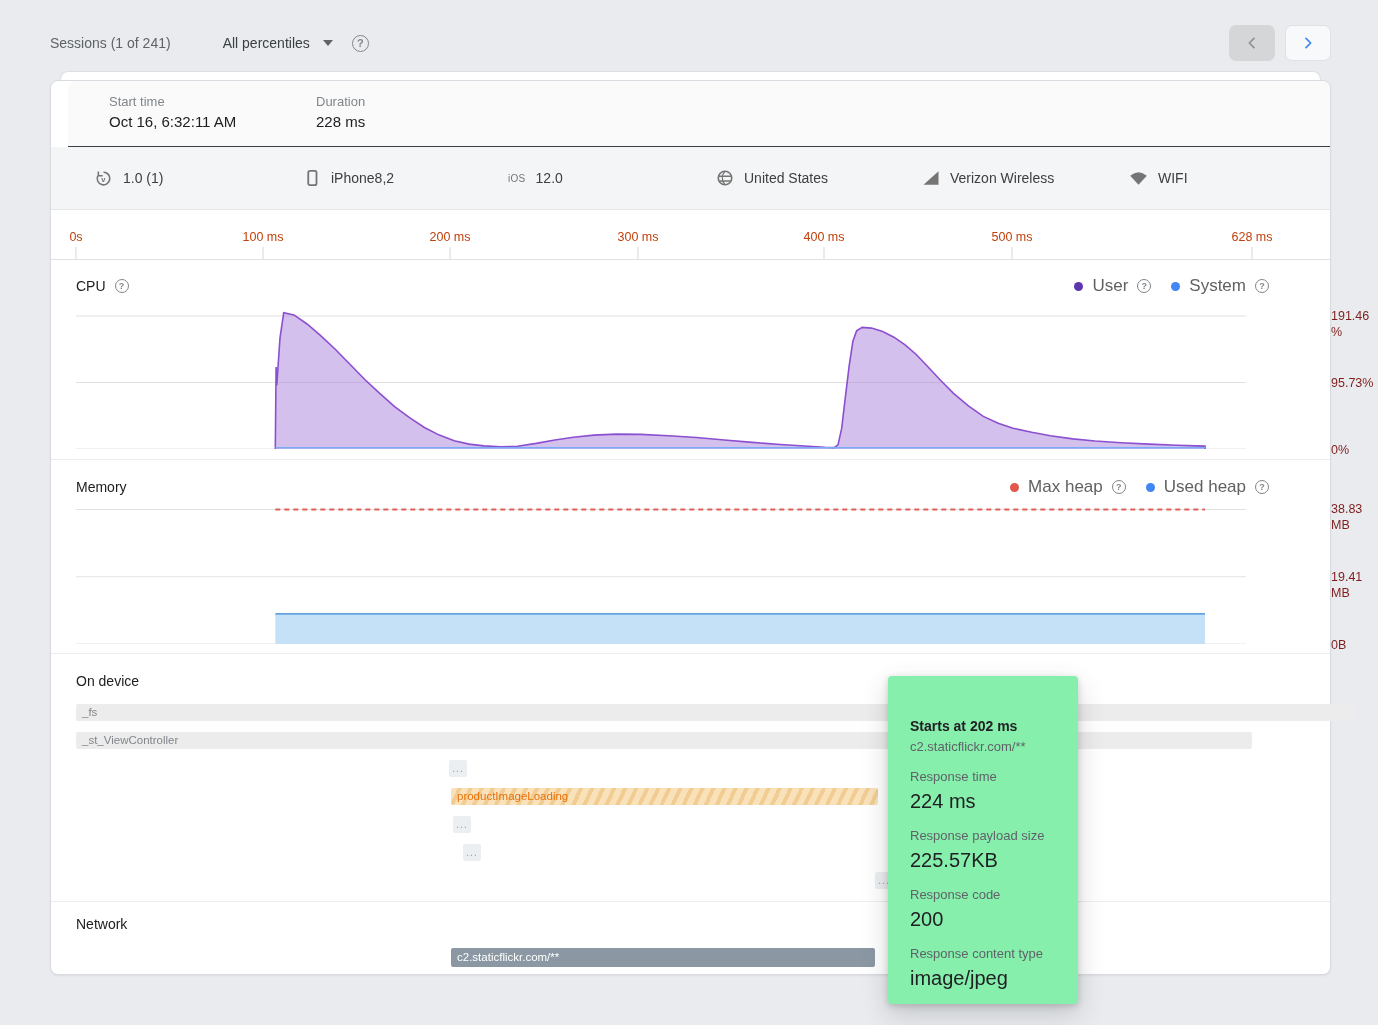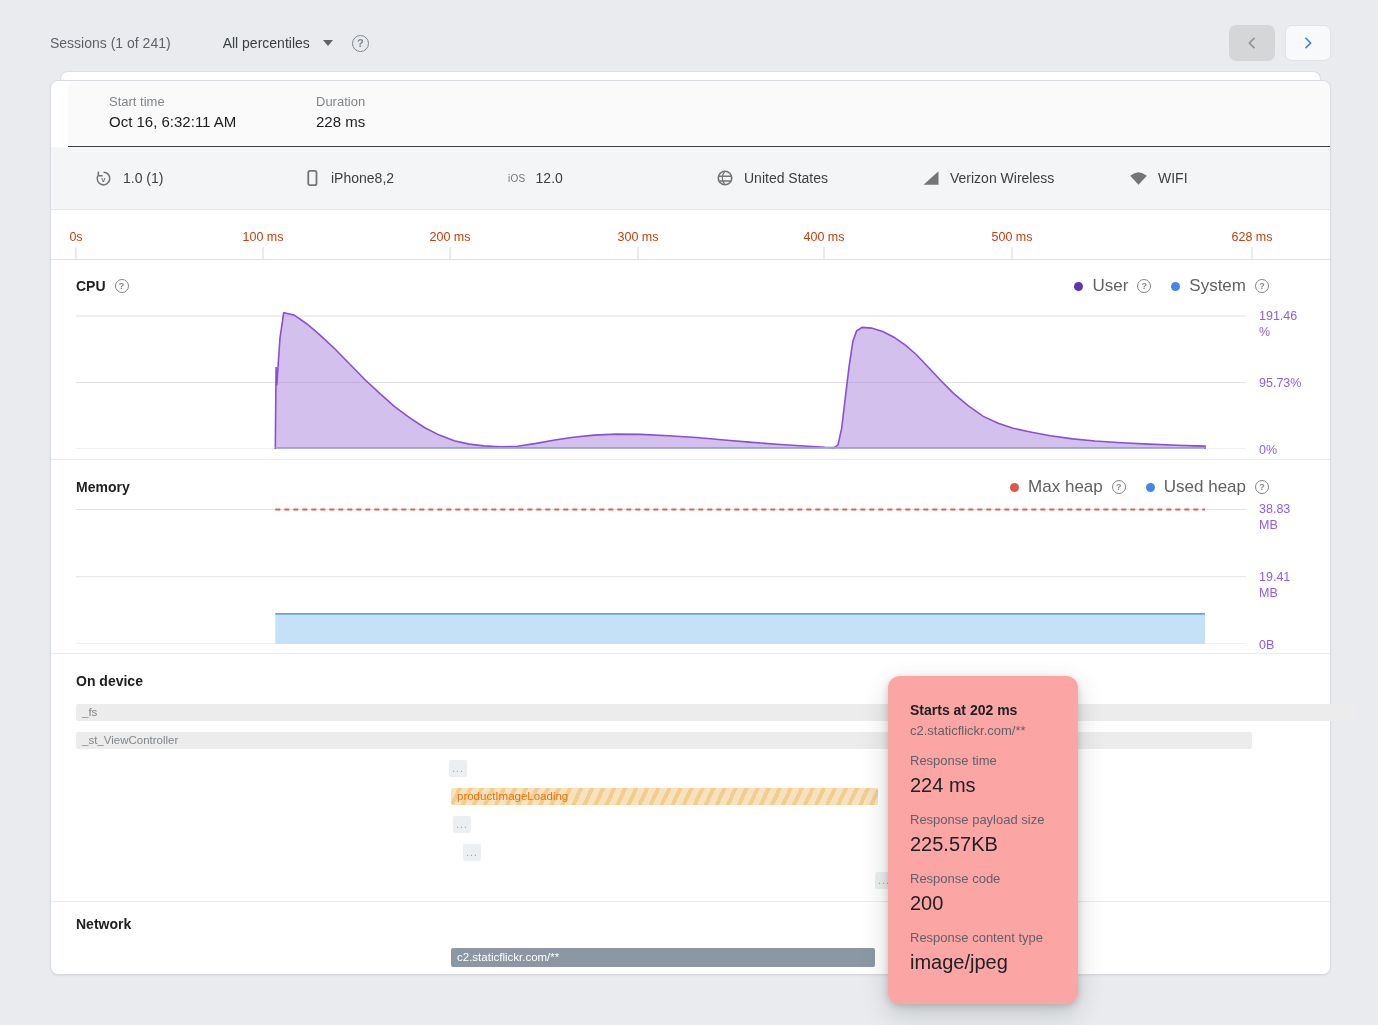--- a/index.html
+++ b/index.html
@@ -36,34 +36,34 @@
   .tl-tick{position:absolute;bottom:0;transform:translateX(-50%);display:flex;flex-direction:column;align-items:center}
   .tl-label{font-size:12.5px;color:#c2410c;margin-bottom:3px;white-space:nowrap}
   .tl-line{width:1px;height:12px;background:#d5d8dc}
   
   .sec{position:absolute;left:0;right:0}
   #sec-cpu{top:178px;height:200px}
   #sec-mem{top:378px;height:194px;border-top:1px solid #ebecee}
   #sec-dev{top:572px;height:248px;border-top:1px solid #ebecee}
   #sec-net{top:820px;height:74px;border-top:1px solid #ebecee}
   .sec-head{position:absolute;top:18px;left:25px;right:61px;display:flex;align-items:center;justify-content:space-between;height:18px}
-  .sec-title{font-size:14px;font-weight:bold;color:#212121;display:flex;align-items:center;gap:9px}
+  .sec-title{font-size:14px;font-weight:normal;color:#212121;display:flex;align-items:center;gap:9px}
   .legend{display:flex;align-items:center;gap:20px}
   .legend-item{display:flex;align-items:center;gap:9px;font-size:17px;color:#616161}
   .dot{width:9px;height:9px;border-radius:50%;flex:none}
   .chart{position:absolute;left:25px;top:42px;display:block}
-  .ylab{position:absolute;left:1208px;width:46px;font-size:12.5px;color:#8b5cf6;line-height:16px}
+  .ylab{position:absolute;left:1280px;width:46px;font-size:12.5px;color:#7f1d1d;line-height:16px}
   
   .trace{position:absolute;height:17px;border-radius:2px;font-size:11.5px;line-height:17px;padding:0 6px;box-sizing:border-box;white-space:nowrap;overflow:hidden;cursor:pointer}
   .trace.trace-plain{background:#ececec;color:#80868b}
   .trace.trace-highlight{background:repeating-linear-gradient(115deg,#f9e2ba 0 6px,#f1cd93 6px 10px);color:#e8710a}
   .trace.collapsed{background:#eceff1;color:#90a4ae;text-align:center;padding:0;font-size:10px;letter-spacing:1px}
   .trace.network{background:#8b98a4;color:#fff;height:19px;line-height:19px}
   
-  .tooltip{position:absolute;left:888px;top:676px;width:190px;height:328px;background:#fca5a5;border-radius:12px;z-index:20;padding:26px 22px;box-sizing:border-box;box-shadow:0 2px 6px rgba(60,64,67,.22),0 10px 26px rgba(60,64,67,.22)}
+  .tooltip{position:absolute;left:888px;top:676px;width:190px;height:328px;background:#86efac;border-radius:4px;z-index:20;padding:42px 22px;box-sizing:border-box;box-shadow:0 2px 6px rgba(60,64,67,.22),0 10px 26px rgba(60,64,67,.22)}
   .tt-title{font-size:14px;font-weight:bold;color:#202124}
   .tt-sub{font-size:13px;color:#5f6368;margin-top:5px}
   .tt-field-label{font-size:13px;color:#5f6368;margin-top:15px}
   .tt-field-value{font-size:20px;color:#202124;margin-top:6px}
 </style>
 </head>
 <body>
 
 <div class="topbar">
   <span class="sessions-label">Sessions (1 of 241)</span>

